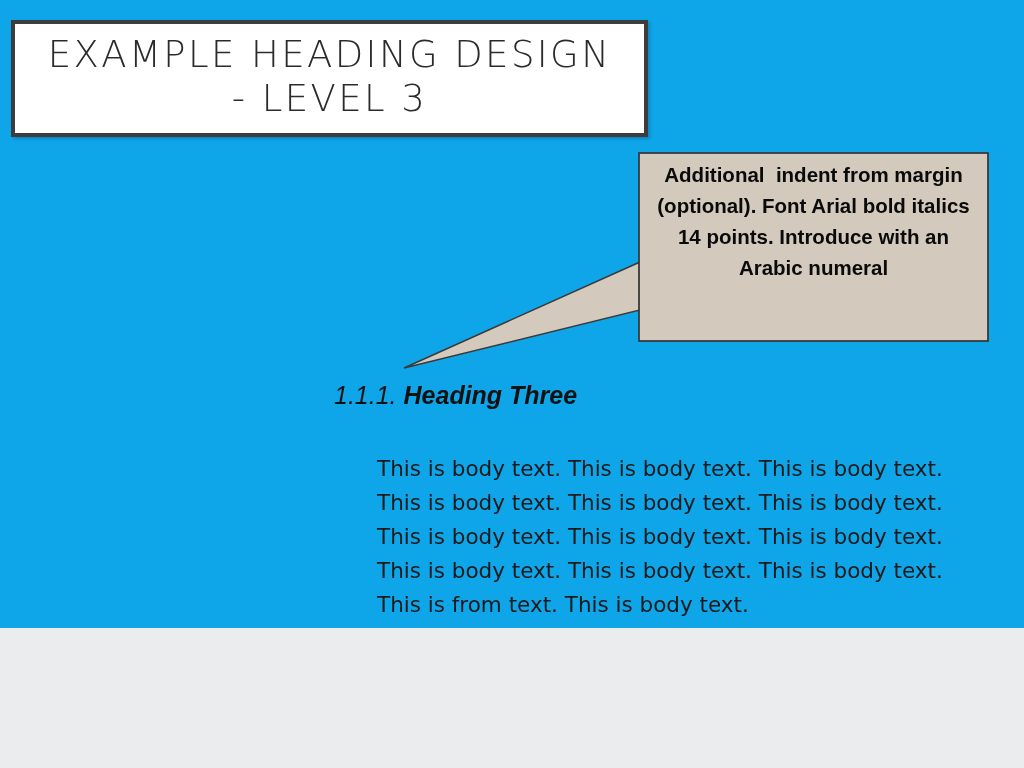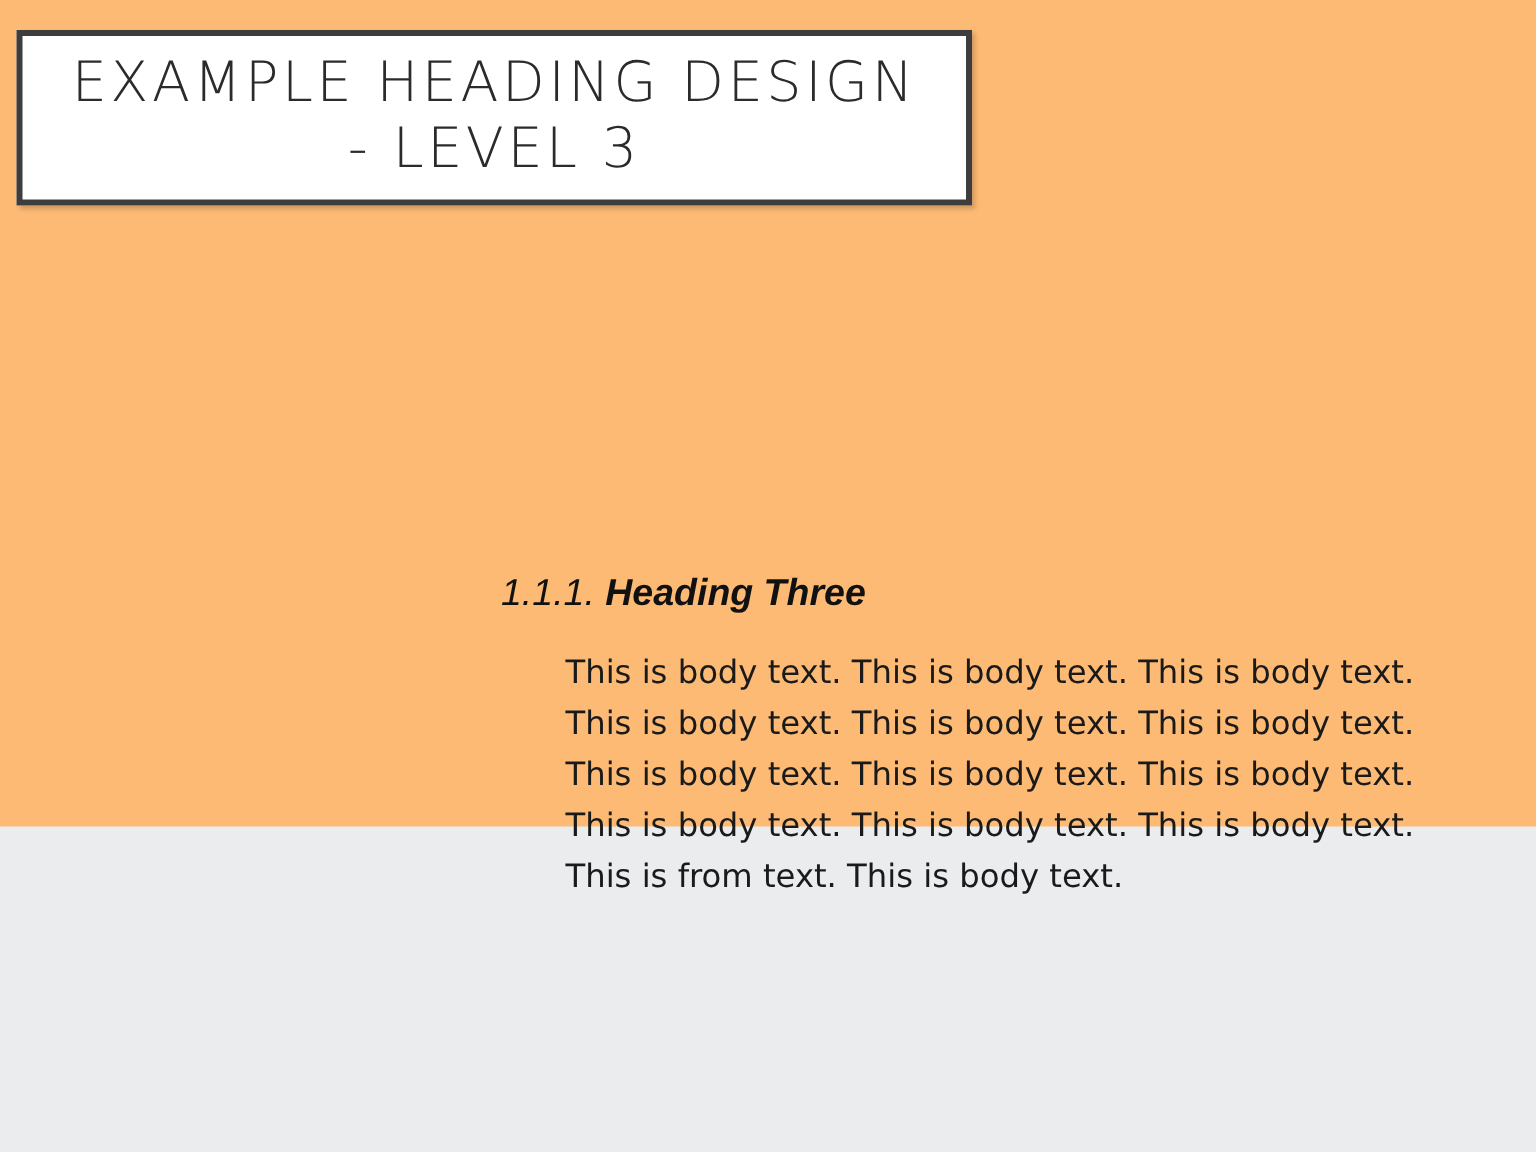--- a/index.html
+++ b/index.html
@@ -13,22 +13,22 @@
     background: #ebecee;
     font-family: "Liberation Sans", sans-serif;
     overflow: hidden;
     position: relative;
   }
 
   .slide {
     position: absolute;
     inset: 0;
     width: 1024px;
-    height: 551px;
-    background: #fdba74;
+    height: 628px;
+    background: #0ea5e9;
   }
 
   
   .title-box {
     position: absolute;
     left: 11px;
     top: 20px;
     width: 637px;
     height: 117px;
     background: #ffffff;
@@ -106,41 +106,54 @@
   .heading-label {
     font-style: italic;
     font-weight: bold;
     font-family: "Liberation Sans", sans-serif;
   }
 
   
   .body-text {
     position: absolute;
     left: 377px;
-    top: 432px;
+    top: 452px;
     width: 620px;
   }
   .body-line {
     font-family: "DejaVu Sans", sans-serif;
     font-size: 21.5px;
     line-height: 34px;
     color: #1a1a1a;
     white-space: nowrap;
   }
 </style>
 </head>
 <body>
 
 <div class="slide">
 
   <div class="title-box">
     <div class="title-text">EXAMPLE HEADING DESIGN
 - LEVEL 3</div>
   </div>
 
+  <div class="callout-wrap">
+    <svg class="callout-svg" viewBox="0 0 610 230">
+
+      <polygon points="250,114 250,162 14,220" fill="#d3c9bd" stroke="#3a3a3a" stroke-width="1.5"></polygon>
+
+      <rect x="249" y="5" width="349" height="188" fill="#d3c9bd" stroke="#3a3a3a" stroke-width="1.8"></rect>
+
+      <rect x="250" y="115" width="4" height="46" fill="#d3c9bd" stroke="none"></rect>
+    </svg>
+    <div class="callout-body">
+      <div class="callout-text">Additional  indent from margin (optional). Font Arial bold italics 14 points. Introduce with an Arabic numeral</div>
+    </div>
+  </div>
 
   <div class="heading-three">
     <span class="heading-num">1.1.1.</span><span class="heading-num">&nbsp;</span><span class="heading-label">Heading Three</span>
   </div>
 
   <div class="body-text">
     <div class="body-line">This is body text. This is body text. This is body text.</div>
     <div class="body-line">This is body text. This is body text. This is body text.</div>
     <div class="body-line">This is body text. This is body text. This is body text.</div>
     <div class="body-line">This is body text. This is body text. This is body text.</div>

